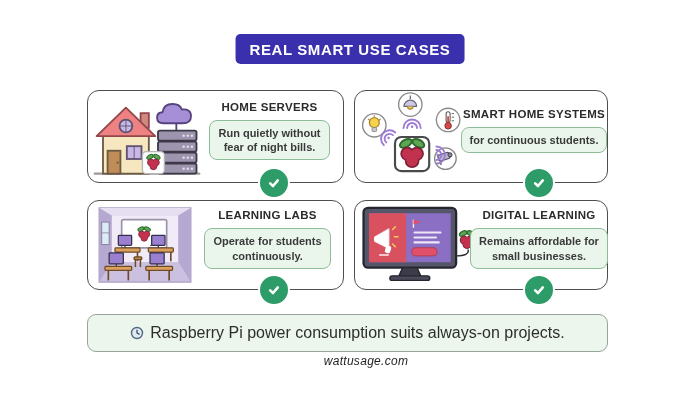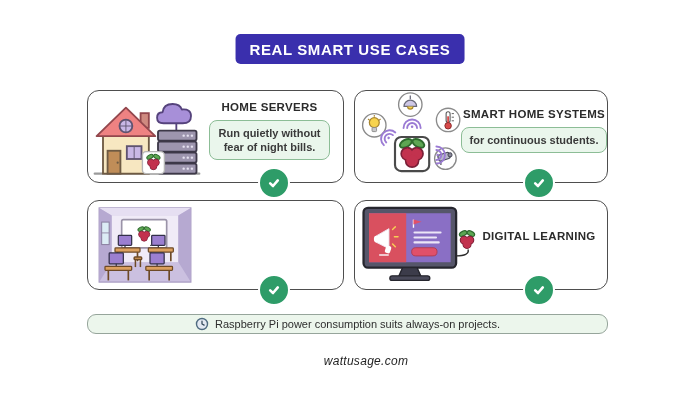--- a/index.html
+++ b/index.html
@@ -38,24 +38,24 @@
   }
   .note-box span{display:block;white-space:nowrap;font-weight:bold;}
   .check-badge{
     position:absolute;left:73%;bottom:-17px;transform:translateX(-50%);
     width:28px;height:28px;border-radius:50%;background:#2e9c68;border:2px solid #ffffff;
     display:flex;align-items:center;justify-content:center;
   }
   .check-badge svg{width:16px;height:16px;}
   
   .banner{
-    position:absolute;left:87px;top:314px;width:521px;height:20px;box-sizing:border-box;
+    position:absolute;left:87px;top:314px;width:521px;height:38px;box-sizing:border-box;
     background:#ecf6ec;border:1px solid #96a59b;border-radius:9px;
     display:flex;align-items:center;justify-content:center;gap:6px;
-    font-size:11px;color:#2e2e2e;
+    font-size:16px;color:#2e2e2e;
   }
   .banner svg{width:14px;height:14px;}
   
   .footer{
     position:absolute;top:354px;left:16px;width:100%;text-align:center;
     font-style:italic;font-size:12px;letter-spacing:.3px;color:#1f1f1f;
   }
   .defs-holder{position:absolute;width:0;height:0;overflow:hidden;}
 </style>
 </head>
@@ -241,20 +241,25 @@
             <line x1="89" y1="78" x2="89" y2="90" stroke="#6e4a26" stroke-width="2"></line>
           </g>
           <g stroke="#6e4a26" stroke-width="1.8" fill="#dca05f">
             <rect x="47" y="62" width="9" height="3" rx="1"></rect>
             <line x1="48.5" y1="65" x2="48.5" y2="74"></line>
               <line x1="54.5" y1="65" x2="54.5" y2="74"></line>
           </g>
         </svg>
       </div>
       <div class="card-text">
+        <div class="card-title">LEARNING LABS</div>
+        <div class="note-box">
+          <span>Operate for students</span>
+          <span>continuously.</span>
+        </div>
       </div>
       <div class="check-badge">
         <svg viewBox="0 0 16 16">
             <polyline points="4.2,8.4 7,11 11.8,5.4" fill="none" stroke="#fff" stroke-width="2.6" stroke-linecap="round" stroke-linejoin="round"></polyline>
           </svg>
       </div>
     </div>
 
     <div class="card">
       <div class="illus">
@@ -286,20 +291,24 @@
           <g>
             <polygon points="48,71 64,71 68,80 44,80" fill="#3c3c4a" stroke="#26262e" stroke-width="1.5"></polygon>
             <rect x="34" y="80" width="44" height="5" rx="2.5" fill="#4a4a5a" stroke="#26262e" stroke-width="1.5"></rect>
           </g>
           <path d="M107 58 C 116 58 122 56 120 51" stroke="#2a2a2a" stroke-width="1.5" fill="none"></path>
           <use href="#raspi" transform="translate(119,42) scale(0.95)"></use>
         </svg>
       </div>
       <div class="card-text">
         <div class="card-title">DIGITAL LEARNING</div>
+        <div class="note-box">
+          <span>Remains affordable for</span>
+          <span>small businesses.</span>
+        </div>
       </div>
       <div class="check-badge">
         <svg viewBox="0 0 16 16">
             <polyline points="4.2,8.4 7,11 11.8,5.4" fill="none" stroke="#fff" stroke-width="2.6" stroke-linecap="round" stroke-linejoin="round"></polyline>
           </svg>
       </div>
     </div>
 
   </div>
 

